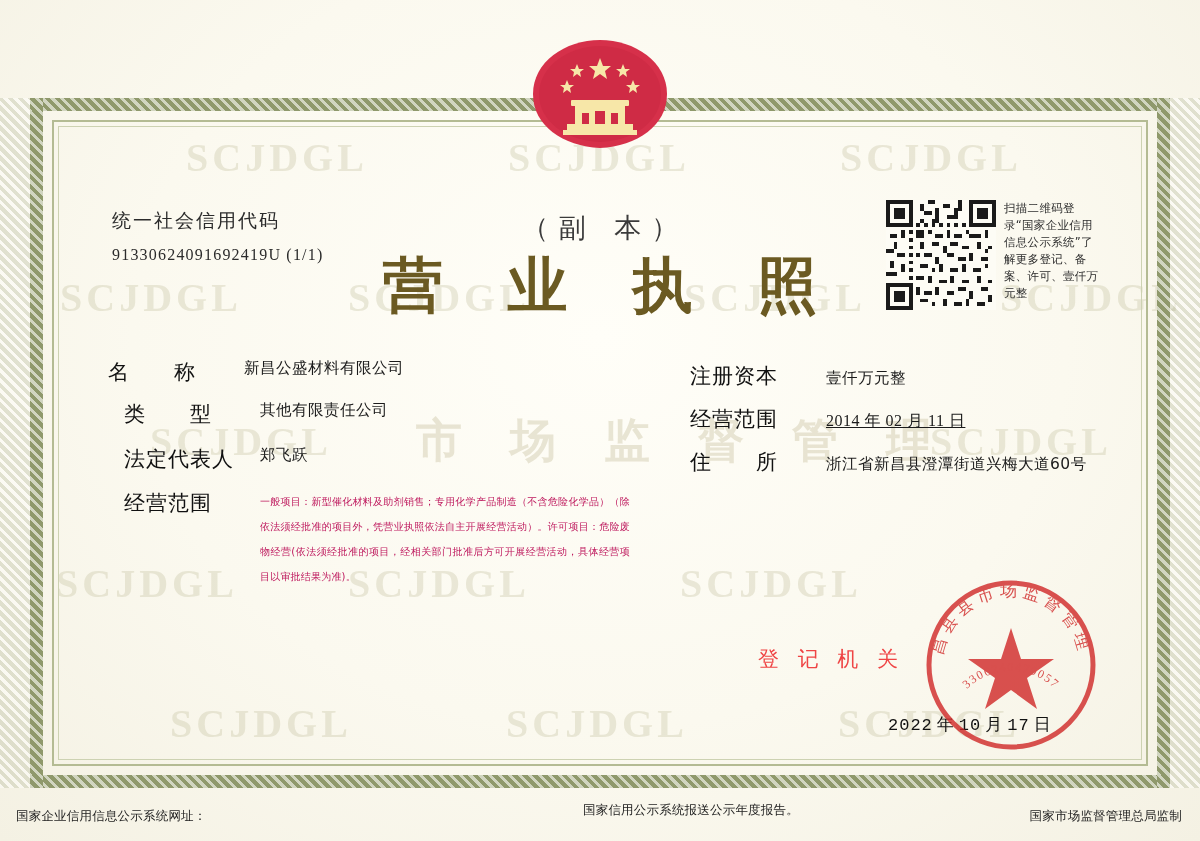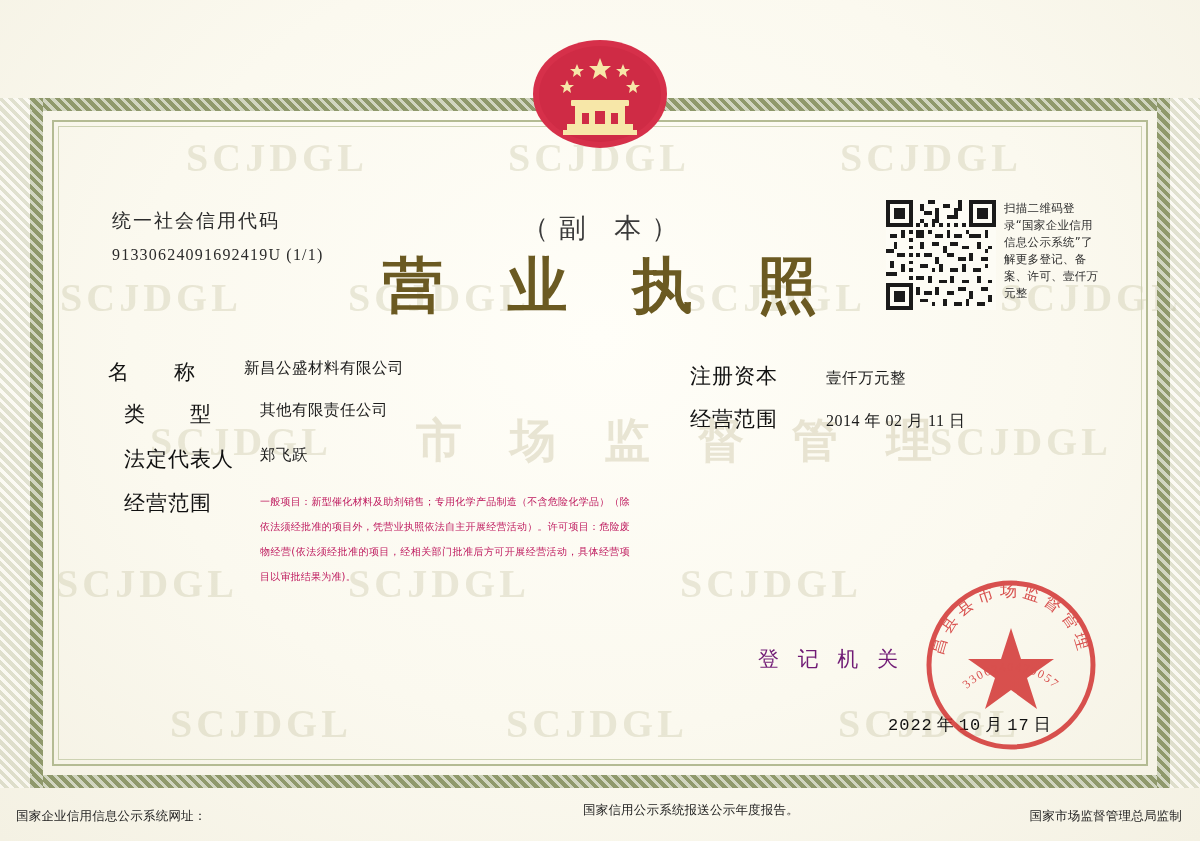--- a/index.html
+++ b/index.html
@@ -181,20 +181,21 @@
     font-weight: 500;
   }
   .field-value {
     font-size: 15.5px;
     color: #1b1b1b;
     letter-spacing: .5px;
   }
   .field-value.serif {
     font-family: "Liberation Serif", serif;
     font-size: 16px;
+    text-decoration: underline;
   }
 
   #f-name       { left: 108px; top: 358px; }
   #f-type       { left: 124px; top: 400px; }
   #f-legal      { left: 124px; top: 445px; }
   #f-scope      { left: 124px; top: 489px; }
   .fl { display: inline-block; width: 118px; }
   .fv { display: inline-block; vertical-align: top; padding-left: 18px; }
 
   #scope-text {
@@ -213,21 +214,21 @@
   #f-address    { left: 690px; top: 448px; }
   .fl-r { display: inline-block; width: 120px; }
   .fv-r { display: inline-block; padding-left: 16px; }
 
   
   #reg-auth {
     position: absolute;
     left: 758px; top: 645px;
     font-size: 21px;
     letter-spacing: 6px;
-    color: #701a75;
+    color: #ef4444;
   }
   #reg-date {
     position: absolute;
     left: 884px; top: 713px;
     font-size: 17px;
     letter-spacing: 1px;
     color: #111;
     font-family: Liberation Mono, monospace;
   }
   #reg-date span.num { padding: 0 4px; }
@@ -465,20 +466,23 @@
   <div id="scope-text">一般项目：新型催化材料及助剂销售；专用化学产品制造（不含危险化学品）（除依法须经批准的项目外，凭营业执照依法自主开展经营活动）。许可项目：危险废物经营(依法须经批准的项目，经相关部门批准后方可开展经营活动，具体经营项目以审批结果为准)。</div>
 
   <div class="field" id="f-capital">
     <span class="field-label fl-r">注册资本</span><span class="field-value fv-r">壹仟万元整</span>
   </div>
 
   <div class="field" id="f-date">
     <span class="field-label fl-r">经营范围</span><span class="field-value fv-r serif">2014 年 02 月 11 日</span>
   </div>
 
+  <div class="field" id="f-address">
+    <span class="field-label fl-r">住　　所</span><span class="field-value fv-r">浙江省新昌县澄潭街道兴梅大道60号</span>
+  </div>
 
   <div id="reg-auth">登 记 机 关</div>
   <div id="reg-date">
     <span class="num">2022</span><span>年</span><span class="num">10</span><span>月</span><span class="num">17</span><span>日</span>
   </div>
 
   <div id="seal">
     <svg viewBox="0 0 178 178" width="178" height="178">
       <defs>
         <path id="sealArc" d="M 89,158 m -63,0 a 63,63 0 1,1 126,0" fill="none"></path>

